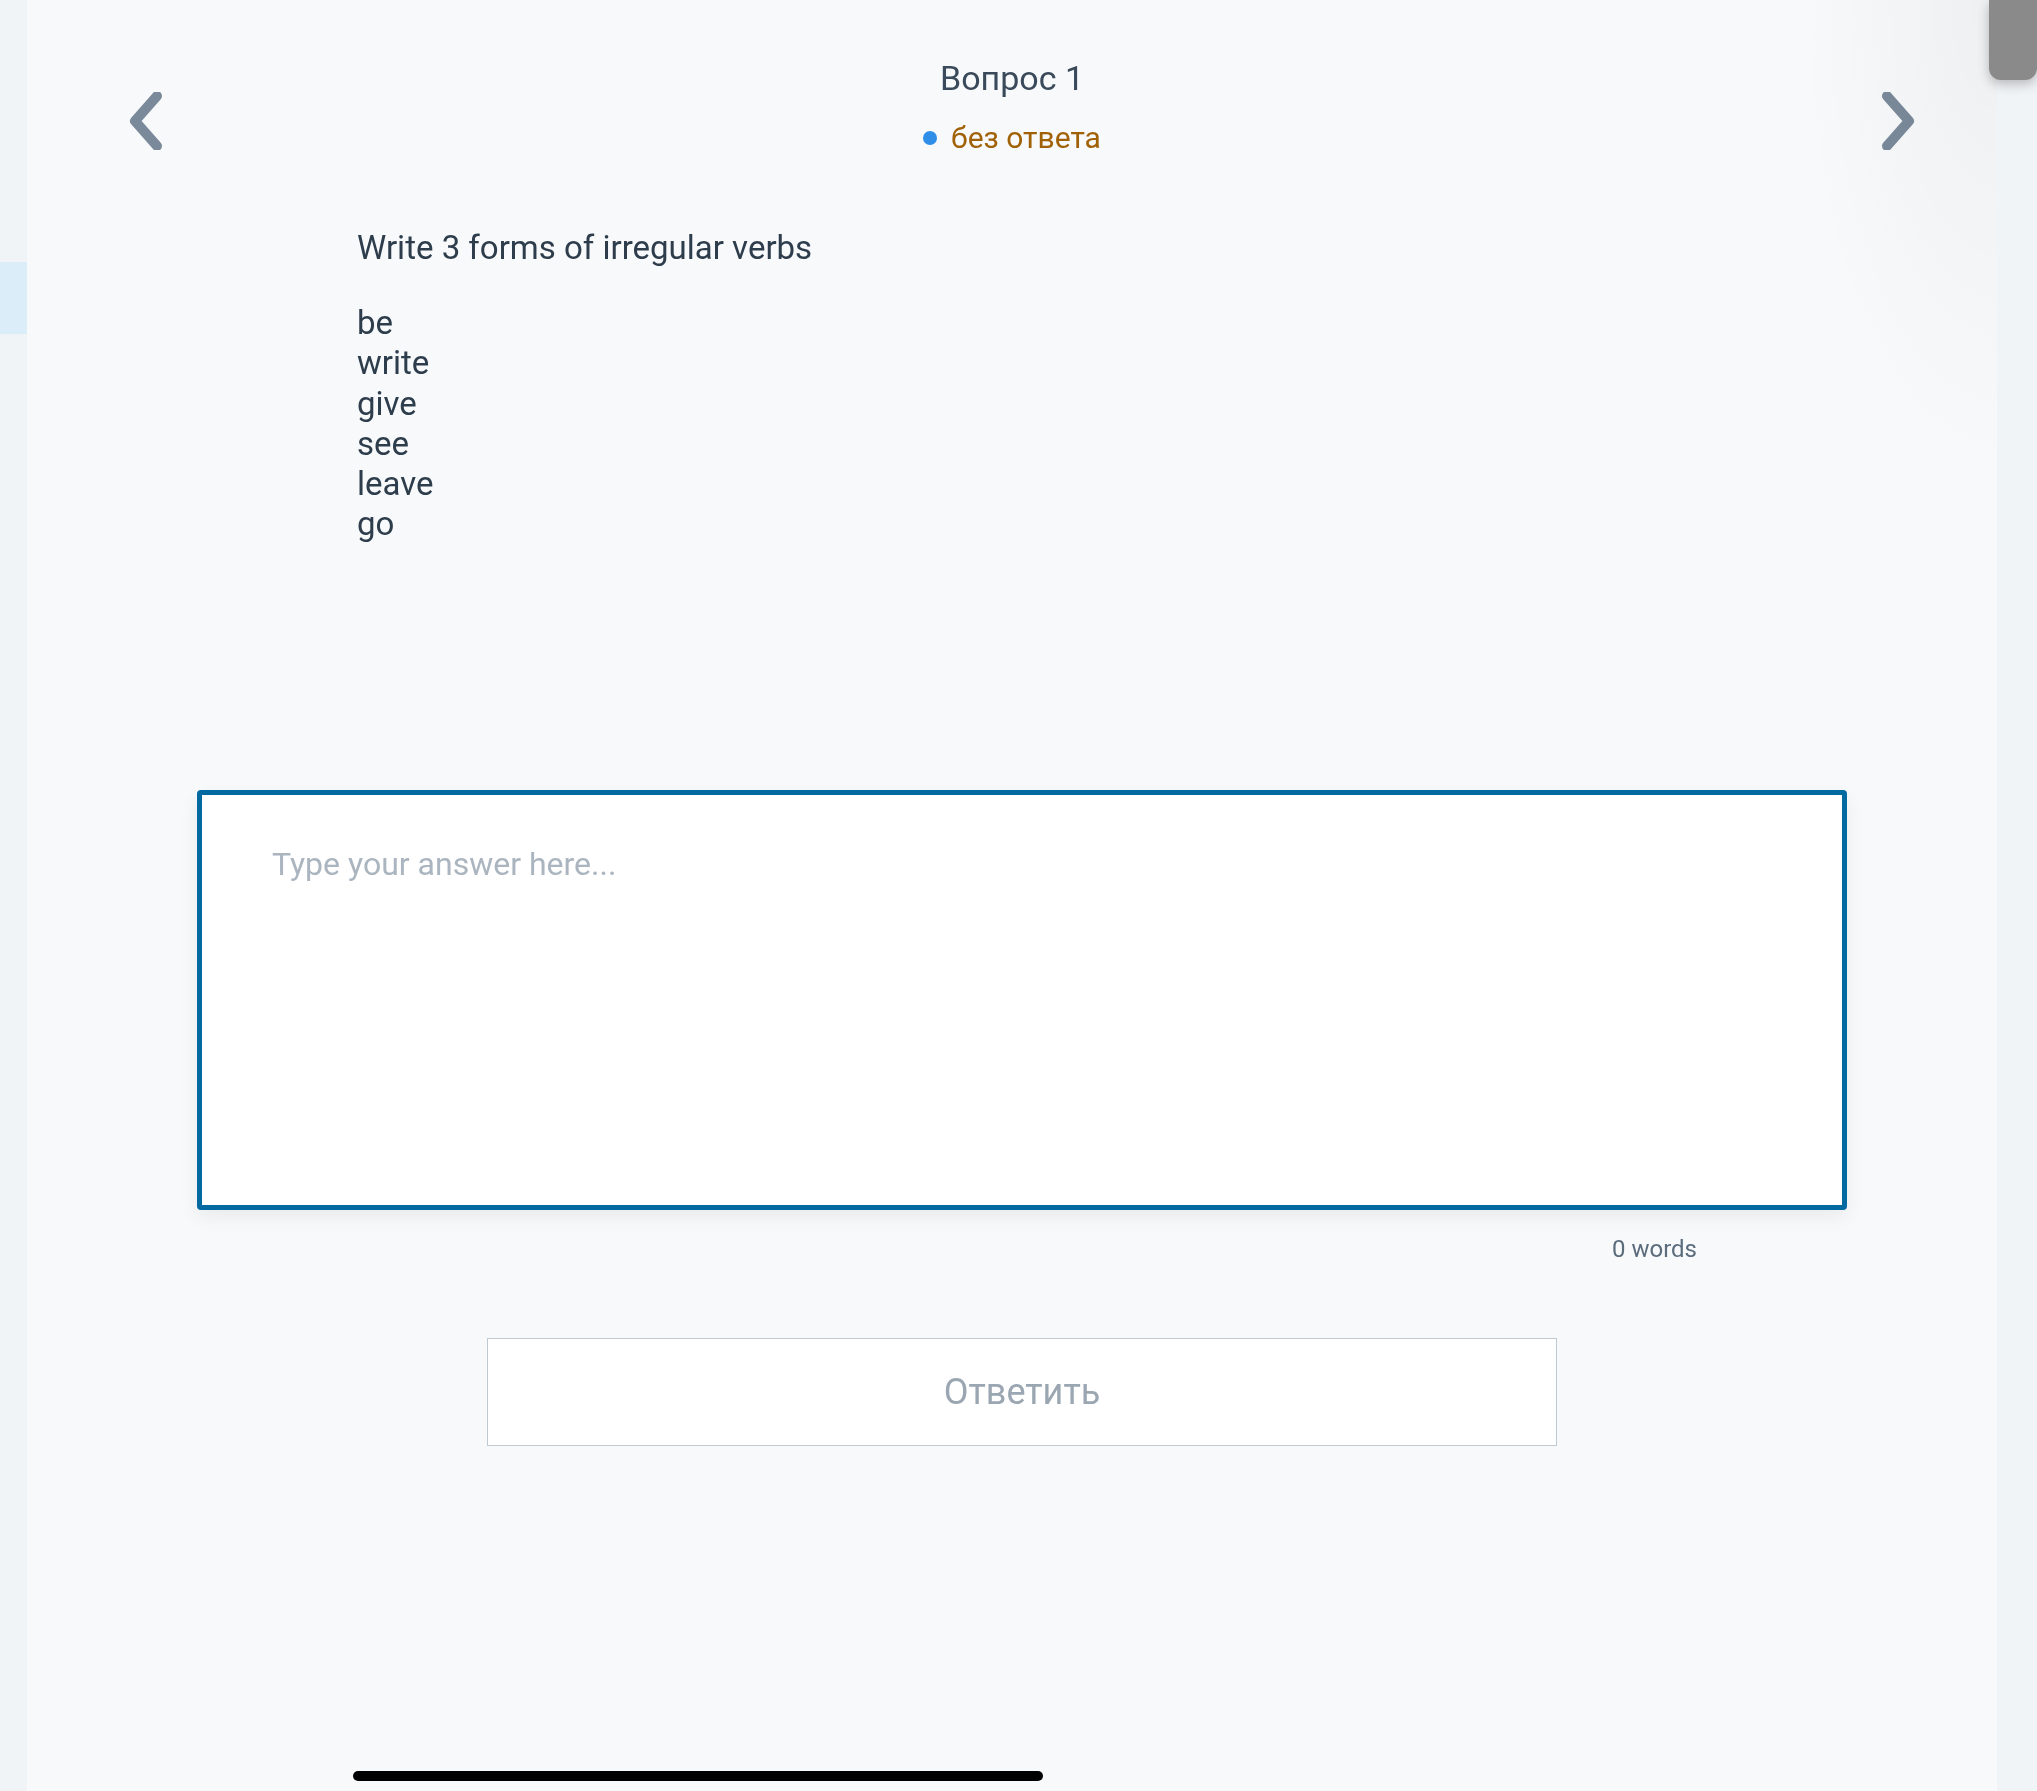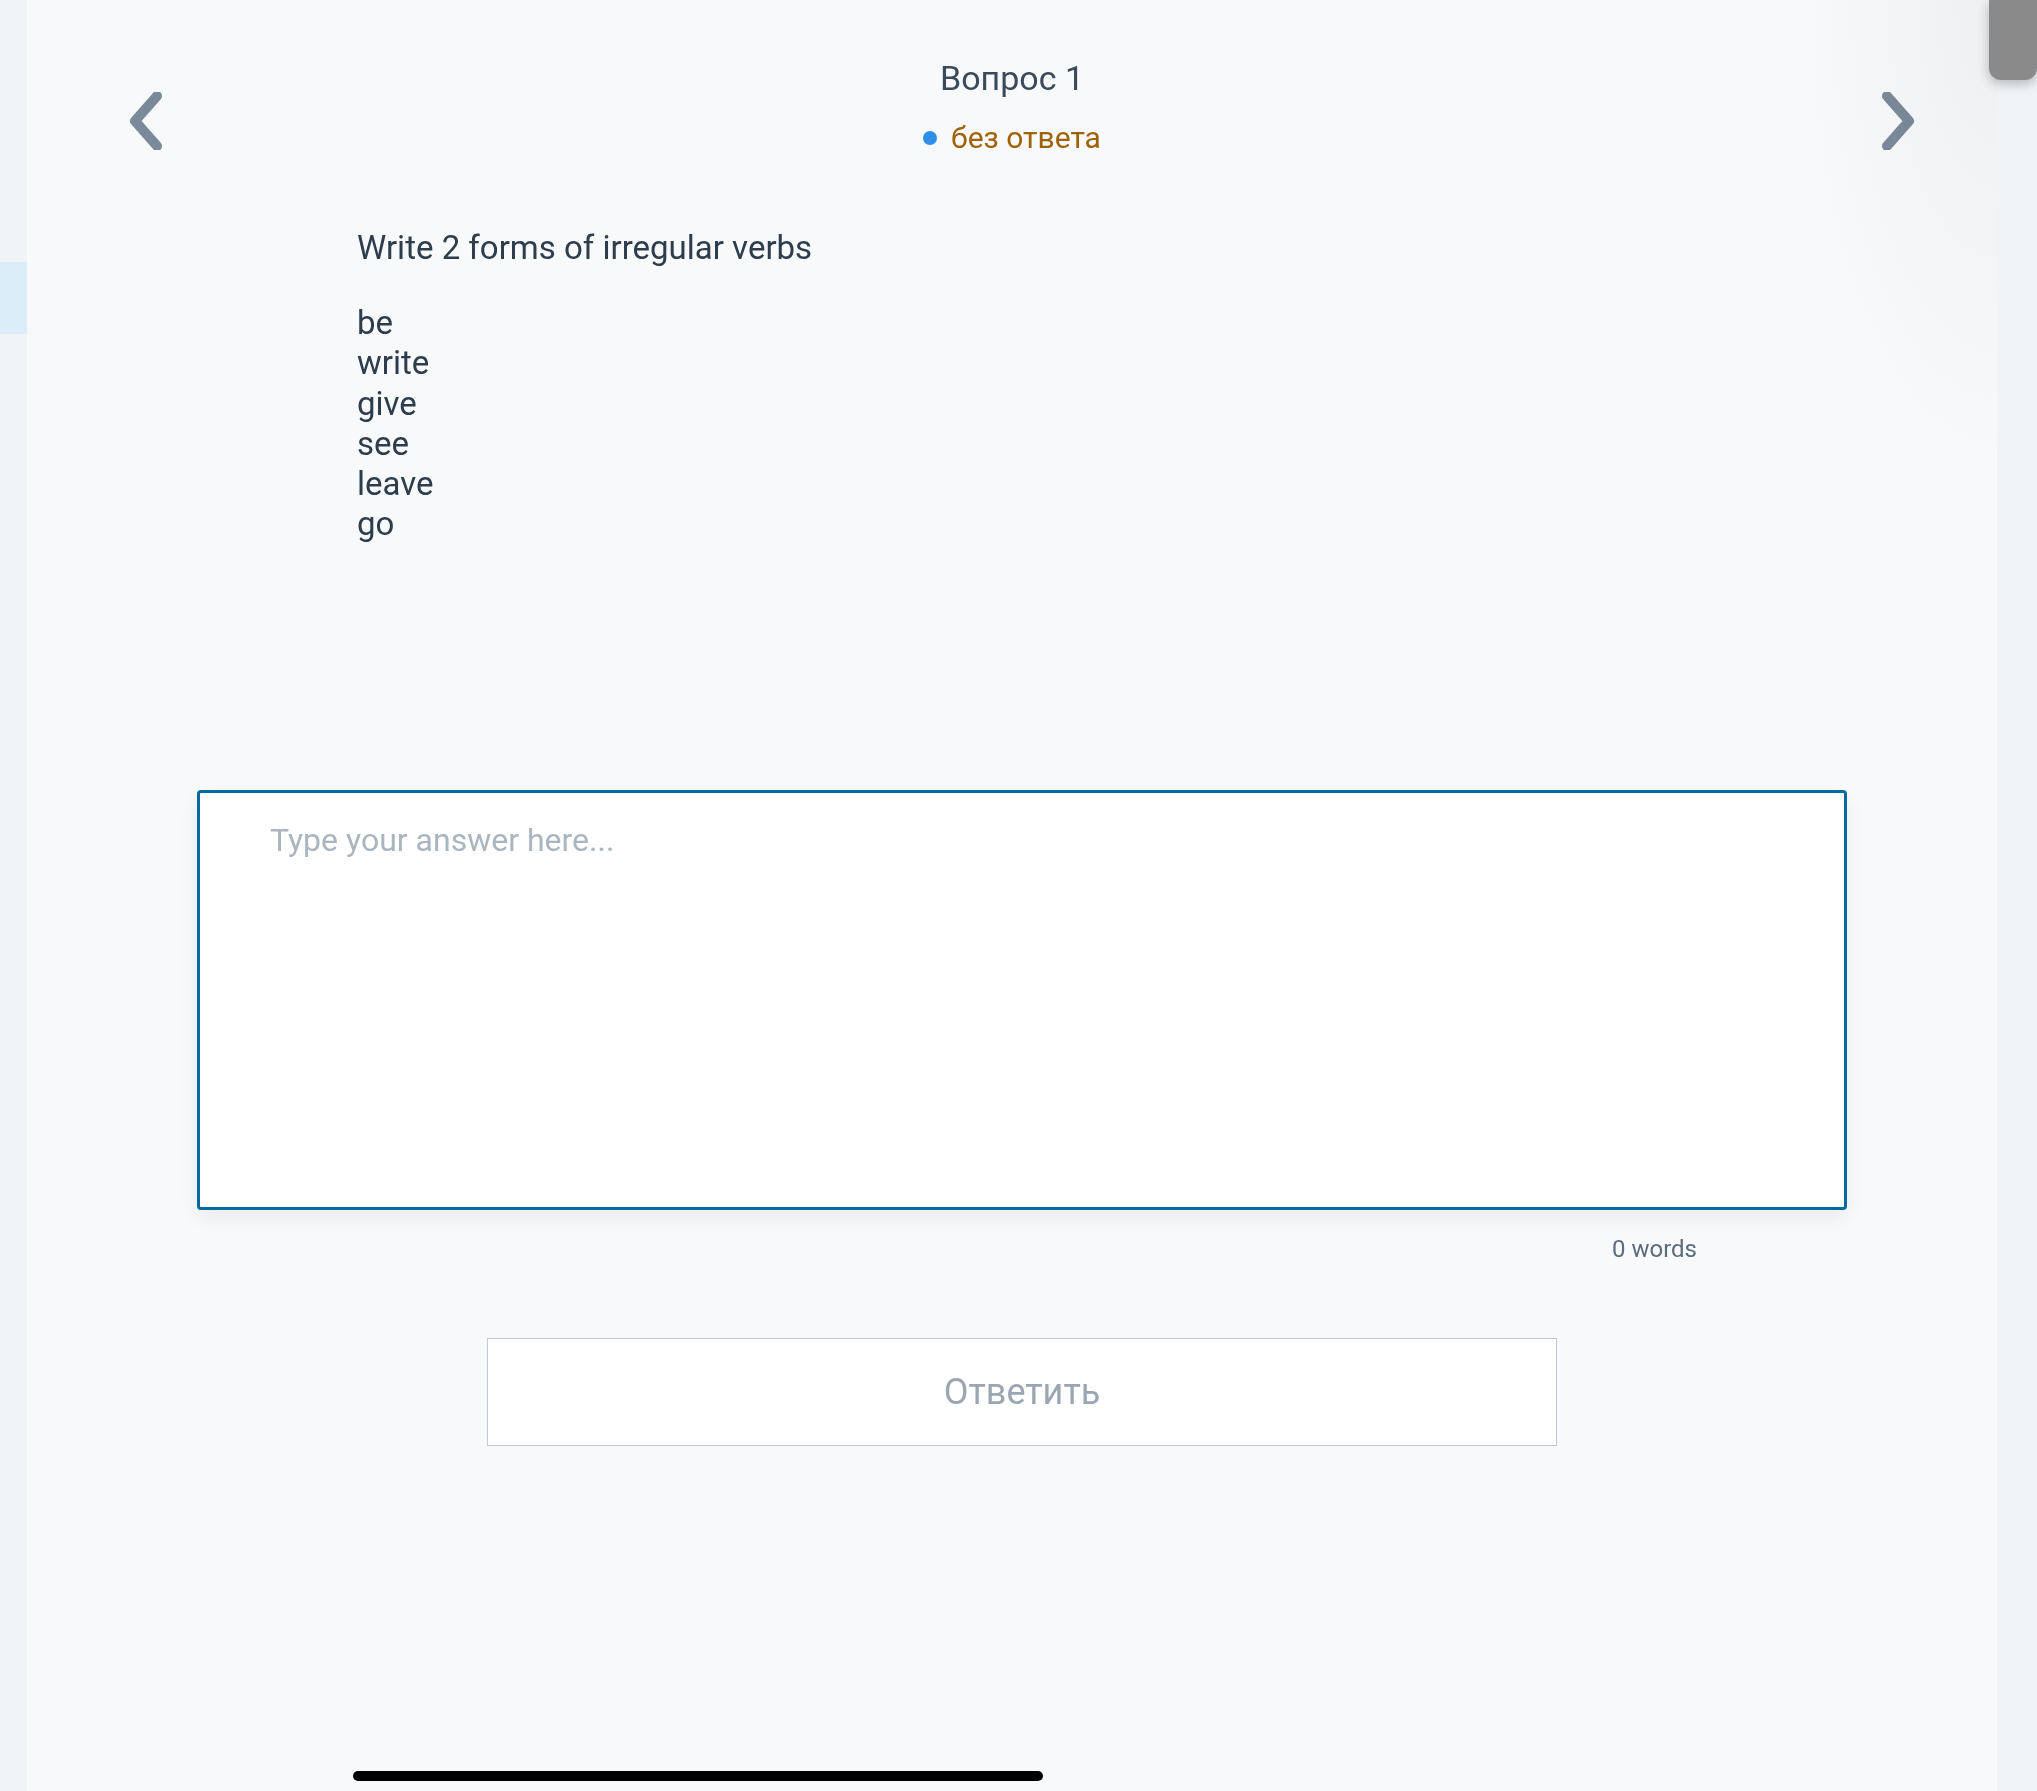--- a/index.html
+++ b/index.html
@@ -123,24 +123,24 @@
       color: #5b6c7d;
       letter-spacing: 2px;
     }
     .answer-box {
       position: absolute;
       left: 170px;
       right: 150px;
       top: 790px;
       height: 420px;
       background: #ffffff;
-      border: 3px solid #0369a1;
+      border: 5px solid #0369a1;
       border-radius: 4px;
       box-shadow: 0 8px 20px rgba(0,0,0,0.06);
-      padding: 28px 70px;
+      padding: 50px 70px;
     }
     .answer-textarea {
       width: 100%;
       height: 100%;
       border: none;
       outline: none;
       resize: none;
       font-size: 32px;
       font-family: inherit;
       color: #3a4a5a;
@@ -203,21 +203,21 @@
 
   <div class="header">
     <div class="question-title">Вопрос 1</div>
     <div class="status-row">
       <span class="status-dot"></span>
       <span>без ответа</span>
     </div>
   </div>
 
   <div class="question-body">
-    <div class="question-prompt">Write 2 forms of irregular verbs</div>
+    <div class="question-prompt">Write 3 forms of irregular verbs</div>
     <div class="question-verbs">be
 write
 give
 see
 leave
 go</div>
   </div>
 
 
   <div class="answer-box">

